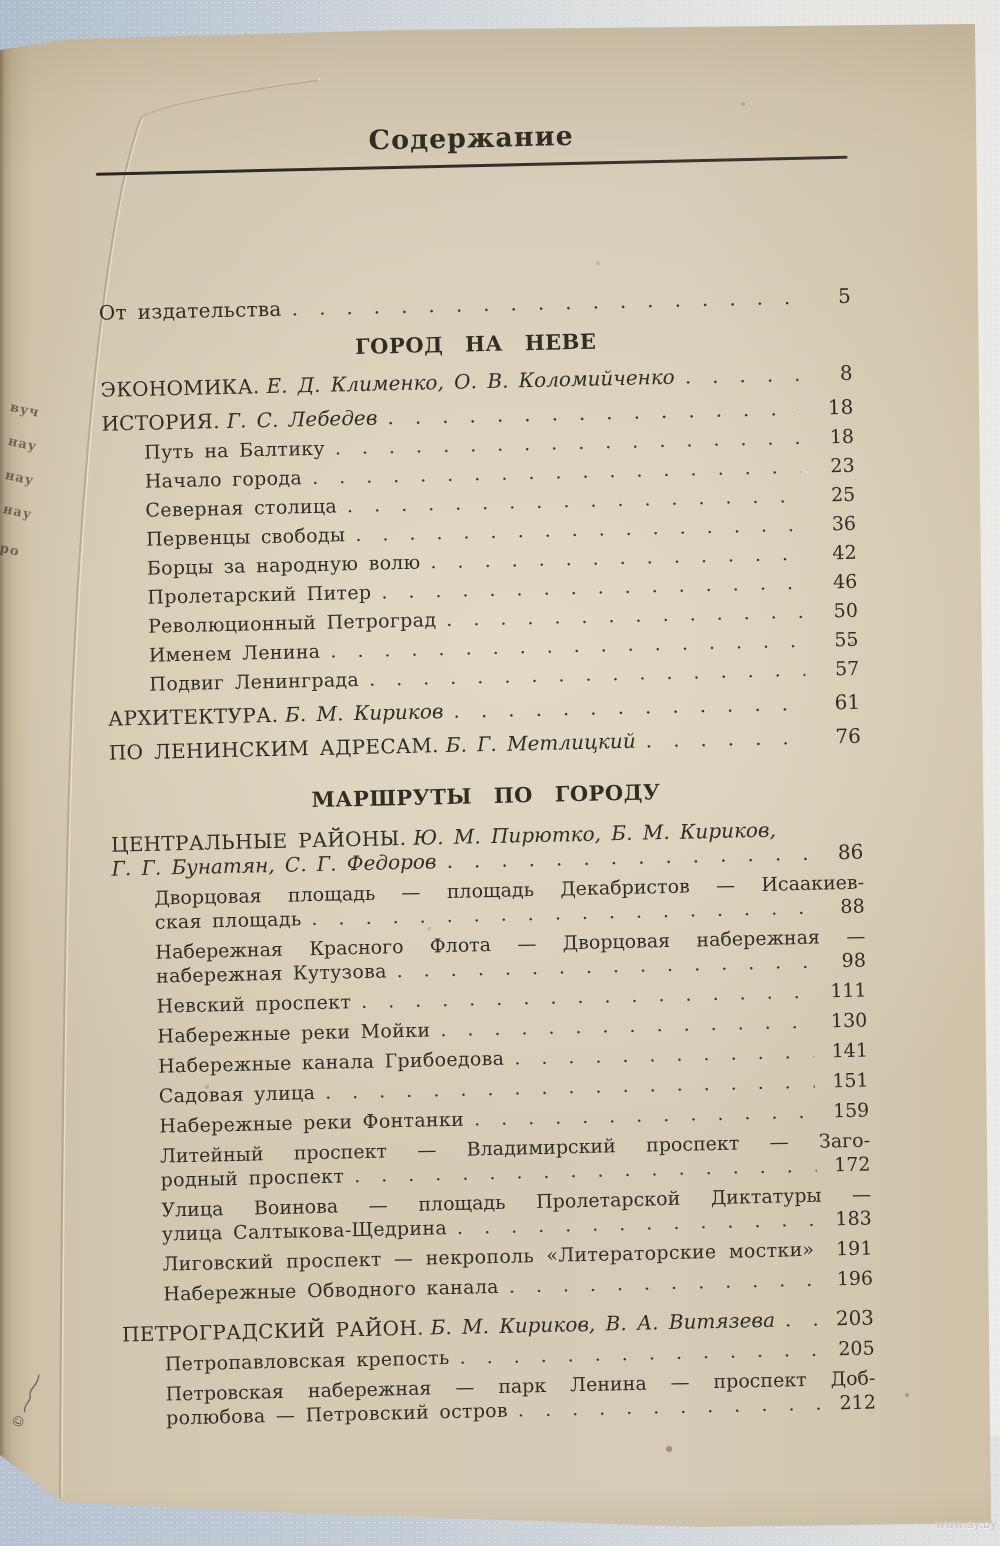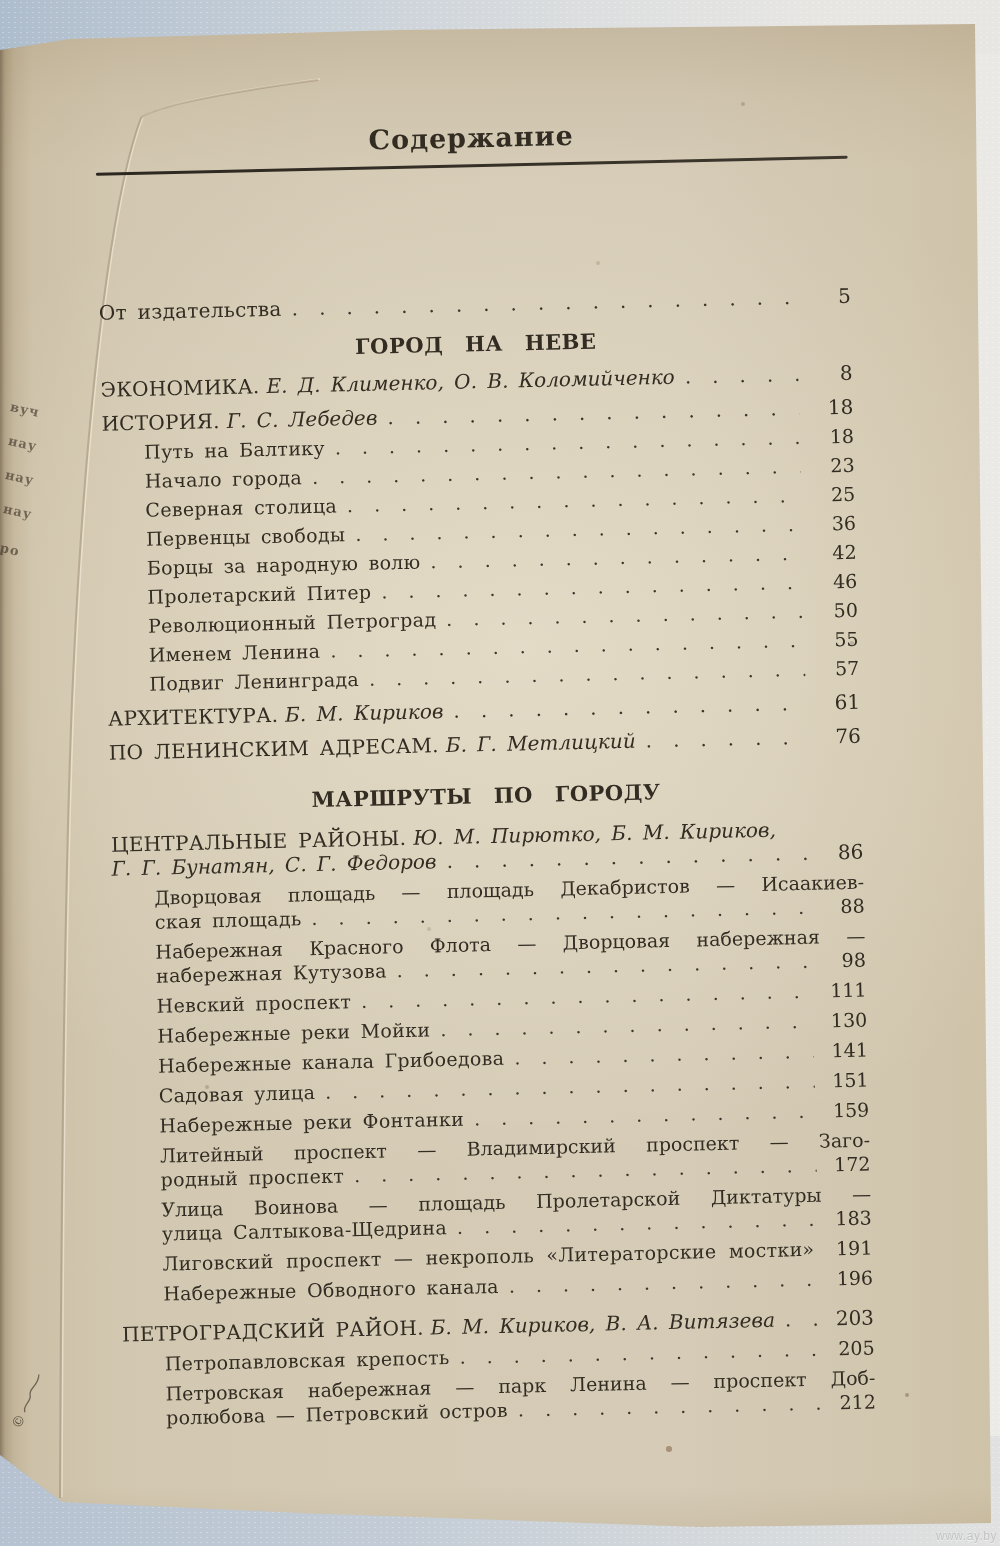--- a/index.html
+++ b/index.html
@@ -55,21 +55,21 @@
   .flex{display:flex;align-items:baseline;}
   .ind{padding-left:42px;}
   .lbl{white-space:nowrap;letter-spacing:.3px;}
   .fillj{flex:1 1 auto;white-space:normal;text-align:justify;text-align-last:justify;padding-right:10px;}
   .justline{text-align:justify;text-align-last:justify;}
   .authors{font-style:italic;margin-left:7px;white-space:nowrap;}
   .toc-line > .authors:first-child{margin-left:0;}
   .leader{flex:1 1 auto;overflow:hidden;white-space:nowrap;margin-left:10px;margin-right:6px;min-width:10px;color:#3a342a;}
   .leader::after{content:"................................................";letter-spacing:21px;}
   .pg{min-width:48px;text-align:right;white-space:nowrap;}
-  .watermark{position:absolute;right:3px;bottom:3px;font:12px "Liberation Sans",sans-serif;
+  .watermark{position:absolute;right:3px;bottom:15px;font:12px "Liberation Sans",sans-serif;
     color:#c2c3c2;letter-spacing:.5px;text-shadow:0 1px 1px rgba(255,255,255,.7);}
 </style>
 </head>
 <body>
 
 <div class="scene">
   <div class="band band-top"></div>
   <div class="band band-bottom"></div>
   <div class="texture"></div>
 

